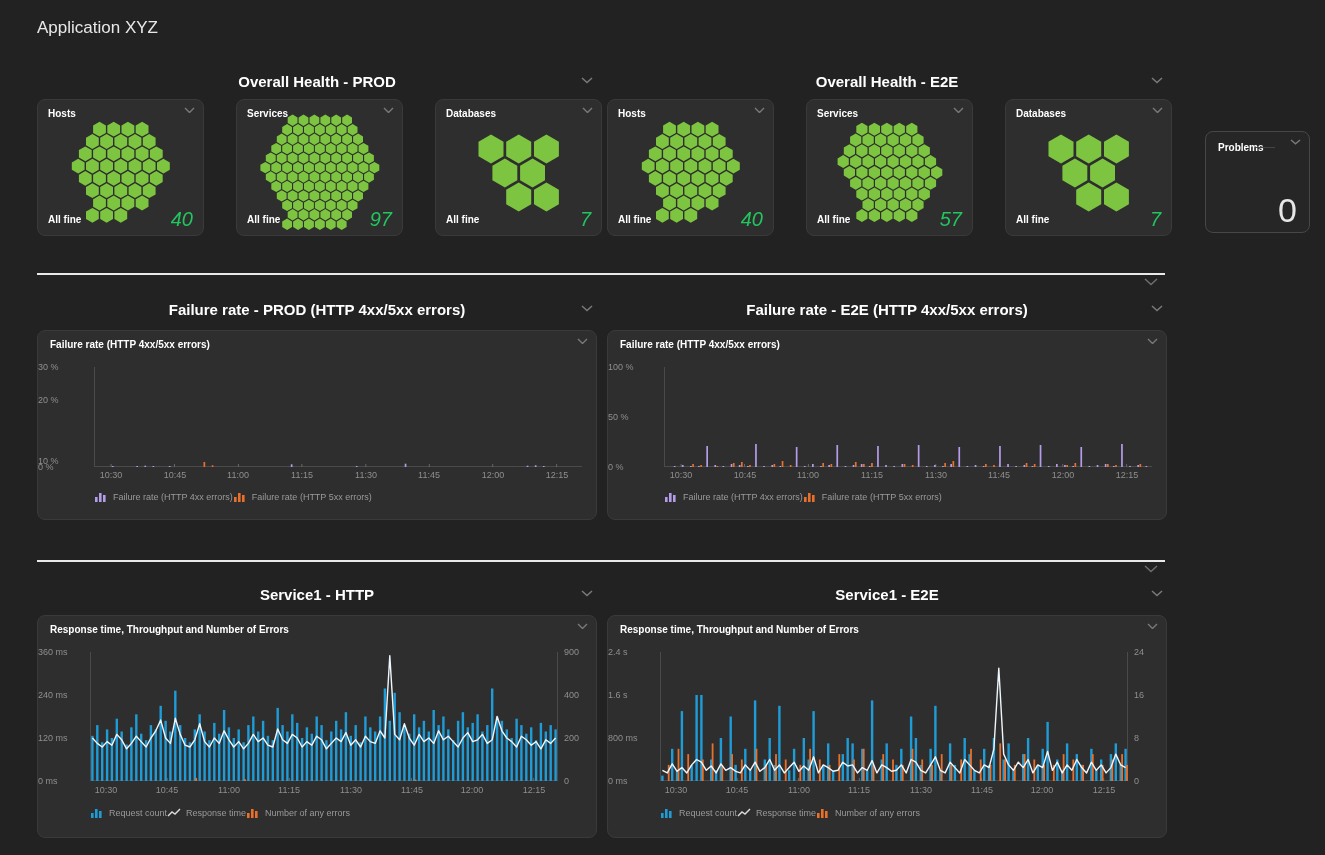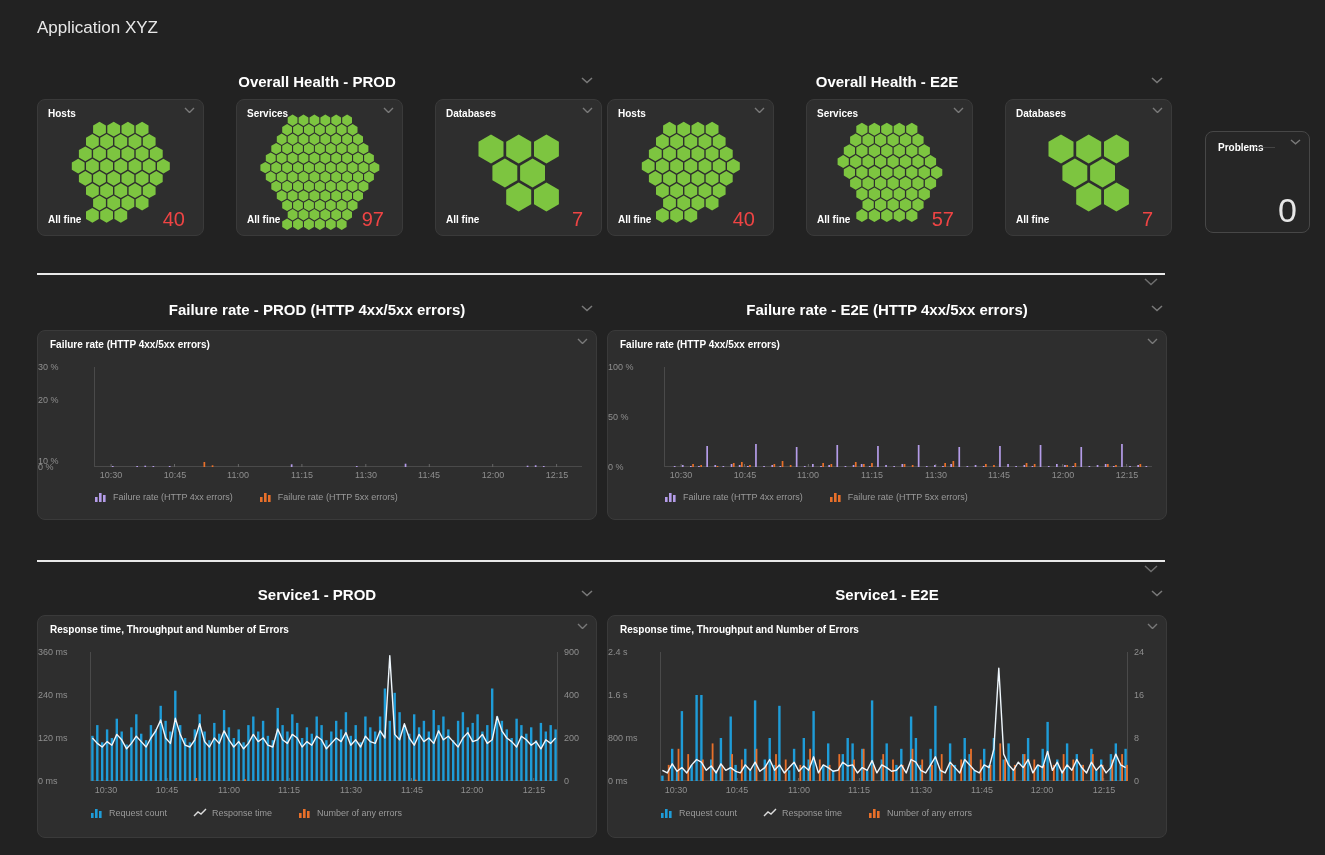--- a/index.html
+++ b/index.html
@@ -7,30 +7,30 @@
           font-family:"Liberation Sans",sans-serif;-webkit-font-smoothing:antialiased;}
   .page-title{position:absolute;left:37px;top:5px;font-size:17px;color:#e8e8e8;margin-top:13px;}
   .section-title{position:absolute;font-size:15px;font-weight:bold;color:#fff;width:560px;height:20px;text-align:center;}
   .tile{position:absolute;background:#2e2e2e;border:1px solid #3a3a3a;border-radius:8px;box-sizing:border-box;}
   .tile-label{position:absolute;top:8px;left:10px;font-size:10px;font-weight:bold;color:#fff;}
   .chev{position:absolute;top:7px;right:8px;cursor:pointer;line-height:0;}
   .chev svg{display:block;}
   .hdr-chev{position:absolute;top:4px;right:4px;cursor:pointer;line-height:0;}
   .hex-svg{position:absolute;left:50%;transform:translateX(-50%);}
   .status{position:absolute;left:10px;bottom:10px;font-size:10px;font-weight:bold;color:#fff;}
-  .count{position:absolute;right:18px;bottom:4px;font-size:20px;color:#ef4444;}
+  .count{position:absolute;right:10px;bottom:4px;font-size:20px;color:#22c55e;font-style:italic;}
   .divider{position:absolute;height:2px;background:#e9e9e9;}
   .div-chev{position:absolute;cursor:pointer;line-height:0;}
   .chart-title{position:absolute;top:8px;left:12px;font-size:10px;font-weight:bold;color:#fff;}
   .plot{position:absolute;}
   .plot svg{display:block;}
   .ylab,.xlab,.yrlab{position:absolute;font-size:9px;color:#8f8f8f;white-space:nowrap;}
   .ylab{text-align:left;}
   .xlab{transform:translateX(-50%);}
-  .legend{position:absolute;display:flex;gap:26px;font-size:9px;color:#9a9a9a;align-items:flex-start;}
+  .legend{position:absolute;display:flex;font-size:9px;color:#9a9a9a;align-items:flex-start;}
   .legend-item{display:flex;align-items:center;gap:5px;cursor:pointer;}
   .problems-value{position:absolute;right:12px;bottom:2px;font-size:34px;color:#e6e6e6;}
   .problems-dash{position:absolute;top:15px;right:34px;width:20px;height:1px;background:#454545;}
 </style>
 </head>
 <body>
 
 <div id="canvas">
   <div class="page-title">Application XYZ</div>
 
@@ -75,21 +75,21 @@
           <polyline points="1,1 6,5.5 11,1" stroke="#7a7a7a" stroke-width="1.5" fill="none"></polyline>
         </svg></span>
   </div>
 
   <div class="divider" style="left:37px;top:560px;width:1128px;"></div>
   <span class="div-chev" style="left:1144px;top:565px;"><svg width="14" height="8">
         <polyline points="1,1 7,6.5 13,1" stroke="#6e6e6e" stroke-width="1.5" fill="none"></polyline>
       </svg></span>
 
   <div class="section-title" style="left:37px;top:586px;">
-    <span>Service1 - PROD</span>
+    <span>Service1 - HTTP</span>
     <span class="hdr-chev"><svg width="12" height="7">
           <polyline points="1,1 6,5.5 11,1" stroke="#7a7a7a" stroke-width="1.5" fill="none"></polyline>
         </svg></span>
   </div>
   <div class="section-title" style="left:607px;top:586px;">
     <span>Service1 - E2E</span>
     <span class="hdr-chev"><svg width="12" height="7">
           <polyline points="1,1 6,5.5 11,1" stroke="#7a7a7a" stroke-width="1.5" fill="none"></polyline>
         </svg></span>
   </div>

